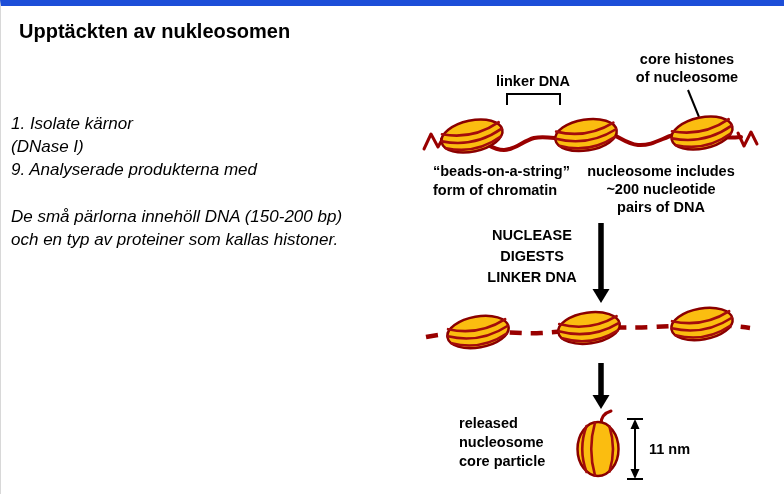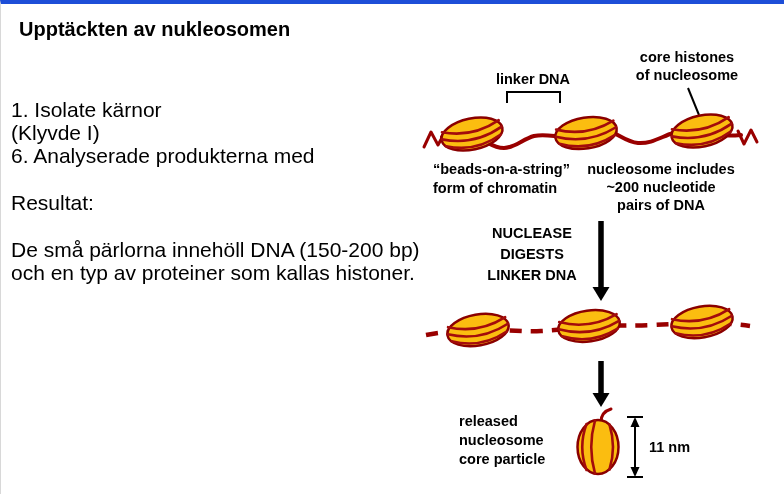--- a/index.html
+++ b/index.html
@@ -4,39 +4,40 @@
 <style>
   html, body { margin: 0; padding: 0; background: #ffffff; }
   .stage {
     position: relative;
     width: 784px;
     height: 494px;
     background: #ffffff;
     overflow: hidden;
     font-family: "Liberation Sans", sans-serif;
     color: #000;
-    border-top: 4px solid #1d4ed8;
+    border-top: 6px solid #1d4ed8;
     border-left: 1px solid #d8d8d8;
     box-sizing: border-box;
   }
   .slide-title {
     position: absolute;
     left: 18px;
     top: 14px;
     font-size: 20px;
     font-weight: bold;
     margin: 0;
   }
   .body-text {
     position: absolute;
     left: 10px;
-    top: 94px;
+    top: 106px;
     width: 410px;
-    font-size: 21px;
+    font-size: 17px;
     line-height: 23px;
+    font-style: italic;
   }
   .body-text p { margin: 0 0 24px 0; }
   .body-text .line { display: block; }
   .diagram-svg { position: absolute; left: 410px; top: 30px; }
 
   .dlabel {
     font-family: "Liberation Sans", sans-serif;
     font-weight: bold;
     font-size: 14.5px;
     fill: #000;
@@ -53,25 +54,22 @@
 </head>
 <body>
 
 <div class="stage">
 
   <h1 class="slide-title">Upptäckten av nukleosomen</h1>
 
   <div class="body-text">
     <p>
       <span class="line">1. Isolate kärnor</span>
-      <span class="line">(Klyvde I)</span>
-      <span class="line">6. Analyserade produkterna med</span>
-    </p>
-    <p>
-      <span class="line">Resultat:</span>
+      <span class="line">(DNase I)</span>
+      <span class="line">9. Analyserade produkterna med</span>
     </p>
     <p>
       <span class="line">De små pärlorna innehöll DNA (150-200 bp)</span>
       <span class="line">och en typ av proteiner som kallas histoner.</span>
     </p>
   </div>
 
   <svg class="diagram-svg" width="374" height="464" viewBox="410 30 374 464" xmlns="http://www.w3.org/2000/svg">
 
     <defs>

